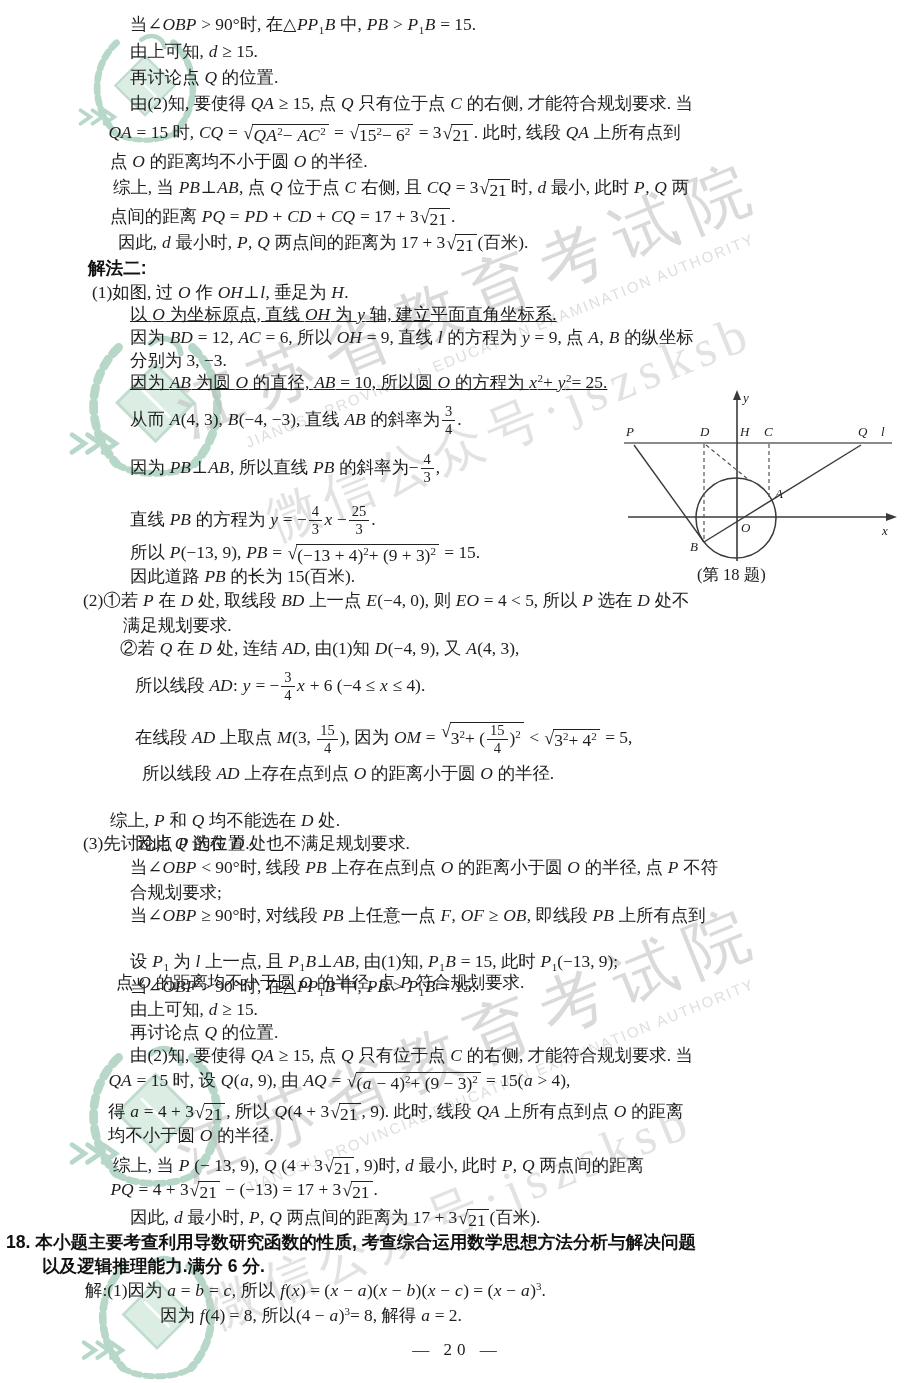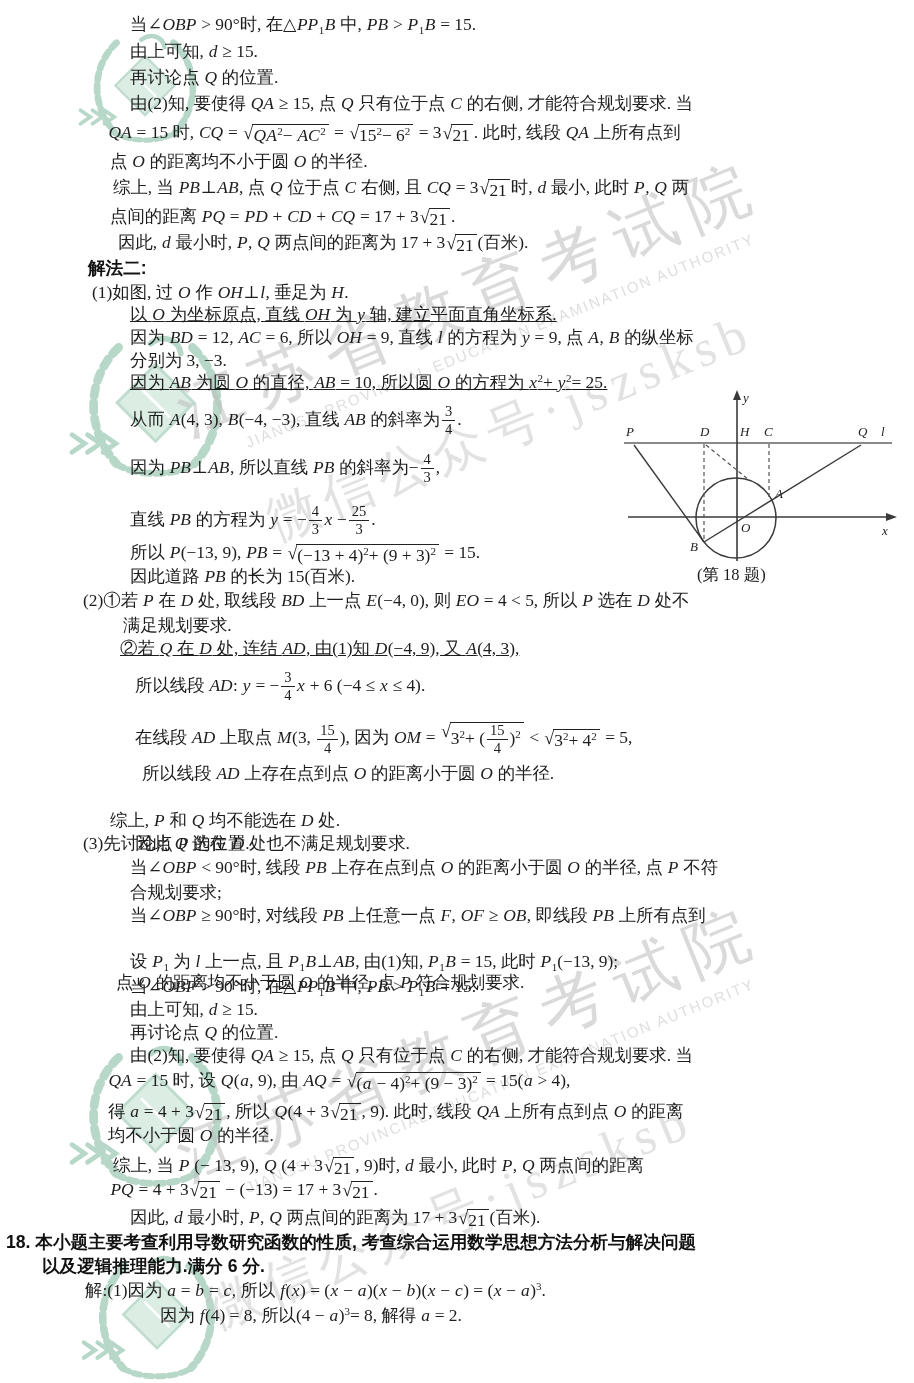--- a/index.html
+++ b/index.html
@@ -153,21 +153,21 @@
           <span class="num">25</span>
           <span class="den">3</span>
         </span>.</div>
       <div class="line" style="left: 130px; top: 541px;">所以 <i>P</i>(−13, 9), <i>PB</i> = <span class="rad">
           <span class="rsym">√</span>
           <span class="rbar">(−13 + 4)<sup>2</sup>+ (9 + 3)<sup>2</sup></span>
         </span> = 15.</div>
       <div class="line" style="left: 130px; top: 565px;">因此道路 <i>PB</i> 的长为 15(百米).</div>
       <div class="line" style="left: 83px; top: 589px;">(2)①若 <i>P</i> 在 <i>D</i> 处, 取线段 <i>BD</i> 上一点 <i>E</i>(−4, 0), 则 <i>EO</i> = 4 &lt; 5, 所以 <i>P</i> 选在 <i>D</i> 处不</div>
       <div class="line" style="left: 123px; top: 614px;">满足规划要求.</div>
-      <div class="line" style="left: 120px; top: 637px; text-decoration: underline;">②若 <i>Q</i> 在 <i>D</i> 处, 连结 <i>AD</i>, 由(1)知 <i>D</i>(−4, 9), 又 <i>A</i>(4, 3),</div>
+      <div class="line" style="left: 120px; top: 637px;">②若 <i>Q</i> 在 <i>D</i> 处, 连结 <i>AD</i>, 由(1)知 <i>D</i>(−4, 9), 又 <i>A</i>(4, 3),</div>
       <div class="line" style="left: 135px; top: 670px;">所以线段 <i>AD</i>: <i>y</i> = −<span class="frac">
           <span class="num">3</span>
           <span class="den">4</span>
         </span><i>x</i> + 6 (−4 ≤ <i>x</i> ≤ 4).</div>
       <div class="line" style="left: 135px; top: 722px;">在线段 <i>AD</i> 上取点 <i>M</i>(3, <span class="frac">
           <span class="num">15</span>
           <span class="den">4</span>
         </span>), 因为 <i>OM</i> = <span class="rad">
           <span class="rsym">√</span>
           <span class="rbar">3<sup>2</sup>+ (<span class="frac">
@@ -217,13 +217,14 @@
       <div class="line" style="left: 130px; top: 1206px;">因此, <i>d</i> 最小时, <i>P</i>, <i>Q</i> 两点间的距离为 17 + 3<span class="rad">
           <span class="rsym">√</span>
           <span class="rbar">21</span>
         </span>(百米).</div>
       <div class="line hei" style="left: 6px; top: 1231px;">18. 本小题主要考查利用导数研究函数的性质, 考查综合运用数学思想方法分析与解决问题</div>
       <div class="line hei" style="left: 42px; top: 1255px;">以及逻辑推理能力.满分 6 分.</div>
       <div class="line" style="left: 85px; top: 1279px;">解:(1)因为 <i>a</i> = <i>b</i> = <i>c</i>, 所以 <i>f</i>(<i>x</i>) = (<i>x</i> − <i>a</i>)(<i>x</i> − <i>b</i>)(<i>x</i> − <i>c</i>) = (<i>x</i> − <i>a</i>)<sup>3</sup>.</div>
       <div class="line" style="left: 160px; top: 1304px;">因为 <i>f</i>(4) = 8, 所以(4 − <i>a</i>)<sup>3</sup>= 8, 解得 <i>a</i> = 2.</div>
     </div>
 
+  <div class="footer">— 20 —</div>
 </div>
 
 </body></html>

